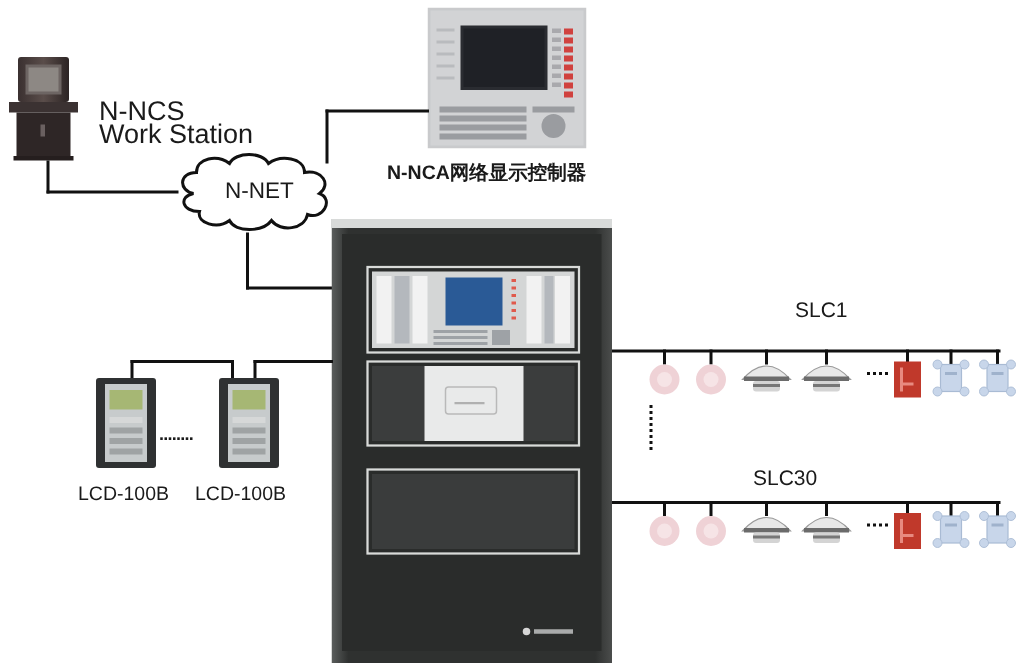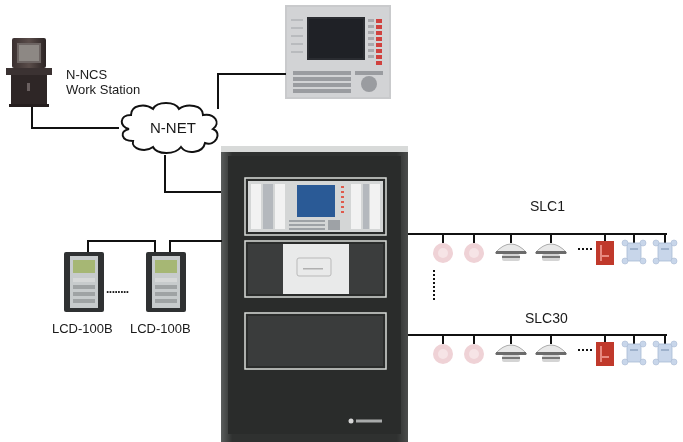--- a/index.html
+++ b/index.html
@@ -22,21 +22,21 @@
       </linearGradient>
     </defs>
     <rect x="8" y="2" width="34" height="30" rx="2" fill="url(#wsg)"></rect>
     <rect x="13" y="7" width="24" height="20" fill="#6d6563"></rect>
     <rect x="15" y="9" width="20" height="16" fill="#8d8884"></rect>
     <rect x="2" y="32" width="46" height="7" fill="#3b3232"></rect>
     <rect x="7" y="39" width="36" height="30" fill="#2e2626"></rect>
     <rect x="23" y="47" width="3" height="8" fill="#6a6060"></rect>
     <rect x="5" y="68" width="40" height="3" fill="#251e1e"></rect>
   </svg>
-  <div class="lbl" style="left:66px;top:67px;font-size:13px;line-height:15px;">
+  <div class="lbl" style="left:66px;top:67px;font-size:18px;line-height:15px;">
     <div>N-NCS</div>
     <div>Work Station</div>
   </div>
 
   <svg style="position:absolute;left:285px;top:5px" width="106" height="94">
     <rect x="0" y="0" width="106" height="94" fill="#c9cacc"></rect>
     <rect x="2" y="2" width="102" height="90" fill="#d2d3d5"></rect>
     <rect x="22" y="12" width="58" height="43" fill="#2a2c31"></rect>
     <rect x="24" y="14" width="54" height="39" fill="#1f2126"></rect>
     <g fill="#b9bbbe">
@@ -69,20 +69,21 @@
       <rect x="8" y="66" width="58" height="4"></rect>
         <rect x="8" y="72" width="58" height="4"></rect>
         <rect x="8" y="78" width="58" height="4"></rect>
         <rect x="8" y="84" width="58" height="4"></rect>
     </g>
     <g fill="#9a9ca0">
       <rect x="70" y="66" width="28" height="4"></rect>
       <circle cx="84" cy="79" r="8"></circle>
     </g>
   </svg>
+  <div class="lbl" style="left:258px;top:106px;font-size:13px;font-weight:bold;">N-NCA网络显示控制器</div>
 
   <svg style="position:absolute;left:115px;top:101px" width="110" height="56">
     <path d="M14,28 C4,26 4,14 16,14 C16,4 30,2 38,8 C42,0 60,0 64,8 C72,2 88,4 88,14 C100,12 106,22 98,28 C108,32 100,46 90,42 C88,52 72,54 66,46 C60,54 42,54 38,46 C30,52 16,48 18,40 C6,40 4,30 14,28 Z" fill="#fff" stroke="#111" stroke-width="2"></path>
   </svg>
   <div class="lbl" style="left:150px;top:119px;font-size:15px;">N-NET</div>
 
   <div class="wire" style="left:31px;top:107px;width:2px;height:22px"></div>
   <div class="wire" style="left:31px;top:127px;width:88px;height:2px"></div>
   <div class="wire" style="left:217px;top:73px;width:2px;height:36px"></div>
   <div class="wire" style="left:217px;top:73px;width:69px;height:2px"></div>
@@ -226,21 +227,21 @@
             <rect x="658" y="10" width="14" height="18" fill="#c8d6ea" stroke="#a9bbd4" stroke-width="0.8"></rect>
             <circle cx="656" cy="10" r="3" fill="#c8d6ea" stroke="#a9bbd4" stroke-width="0.6"></circle>
             <circle cx="674" cy="10" r="3" fill="#c8d6ea" stroke="#a9bbd4" stroke-width="0.6"></circle>
             <circle cx="656" cy="28" r="3" fill="#c8d6ea" stroke="#a9bbd4" stroke-width="0.6"></circle>
             <circle cx="674" cy="28" r="3" fill="#c8d6ea" stroke="#a9bbd4" stroke-width="0.6"></circle>
             <rect x="661" y="15" width="8" height="2" fill="#9fb2cc"></rect>
           </g>
         </svg>
       </div>
       <div>
-        <div class="lbl" style="left: 525px; top: 310px; font-size: 14px;">SLC30</div>
+        <div class="lbl" style="left: 502px; top: 310px; font-size: 14px;">SLC30</div>
         <svg width="683" height="60" style="position:absolute;left:0;top:334px;overflow:visible">
           <rect x="408" y="0" width="259" height="2" fill="#111111"></rect>
           <g>
             <rect x="442" y="0" width="2" height="10" fill="#111111"></rect>
             <circle cx="443" cy="20" r="10" fill="#efd2d6"></circle>
             <circle cx="443" cy="20" r="5" fill="#f6e4e6"></circle>
           </g>
           <g>
             <rect x="473" y="0" width="2" height="10" fill="#111111"></rect>
             <circle cx="474" cy="20" r="10" fill="#efd2d6"></circle>

